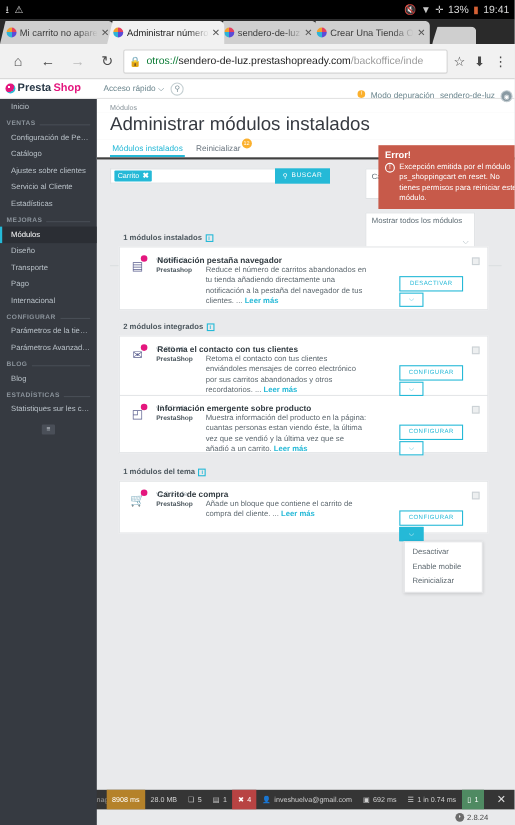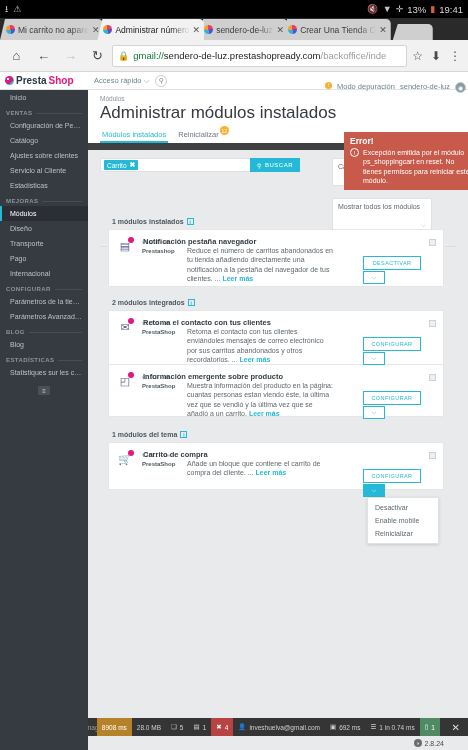--- a/index.html
+++ b/index.html
@@ -139,21 +139,21 @@
     position: absolute; top: 18px; left: 88px; right: 0; bottom: 0;
     overflow: hidden; background: #e9eaec;
   }
   .crumb { padding: 5px 0 0 12px; font-size: 6.5px; color: #8a959c; background: #fff; }
   .page-title {
     padding: 1px 0 4px 12px; font-size: 17px; color: #363a41;
     font-weight: 400; background: #fff;
   }
   .tabs {
     background: #fff; display: flex; gap: 8px; padding: 0 0 0 12px;
-    border-bottom: 7px solid #404040; font-size: 7.5px;
+    border-bottom: 2px solid #404040; font-size: 7.5px;
   }
   .tab-i { padding: 3px 2px 4px; color: #6c7780; position: relative; }
   .tab-i.active { color: #25b9d7; box-shadow: inset 0 -2px 0 #25b9d7; }
   .tab-badge {
     position: absolute; top: -1px; right: -8px; background: #fbb02d; color: #fff;
     font-size: 5px; border-radius: 50%; width: 9px; height: 9px;
     display: flex; align-items: center; justify-content: center;
   }
 
   .filters { position: relative; padding: 8px 12px 0 12px; }
@@ -323,21 +323,21 @@
     <div class="tab-newstub"></div>
   </div>
 
   <div class="omnibar">
     <div class="nav-btn">⌂</div>
     <div class="nav-btn">←</div>
     <div class="nav-btn dim">→</div>
     <div class="nav-btn">↻</div>
     <div class="urlbox">
       <span class="lock">🔒</span>
-      <span class="urltext"><span class="scheme">gmail://</span><b>sendero-de-luz.prestashopready.com</b><span>/backoffice/inde</span></span>
+      <span class="urltext"><span class="scheme">otros://</span><b>sendero-de-luz.prestashopready.com</b><span>/backoffice/inde</span></span>
     </div>
     <div class="omni-ico">☆</div>
     <div class="omni-ico">⬇</div>
     <div class="omni-ico">⋮</div>
   </div>
 
   <div class="page">
 
     <div class="ps-header">
       <div class="ps-logo">

